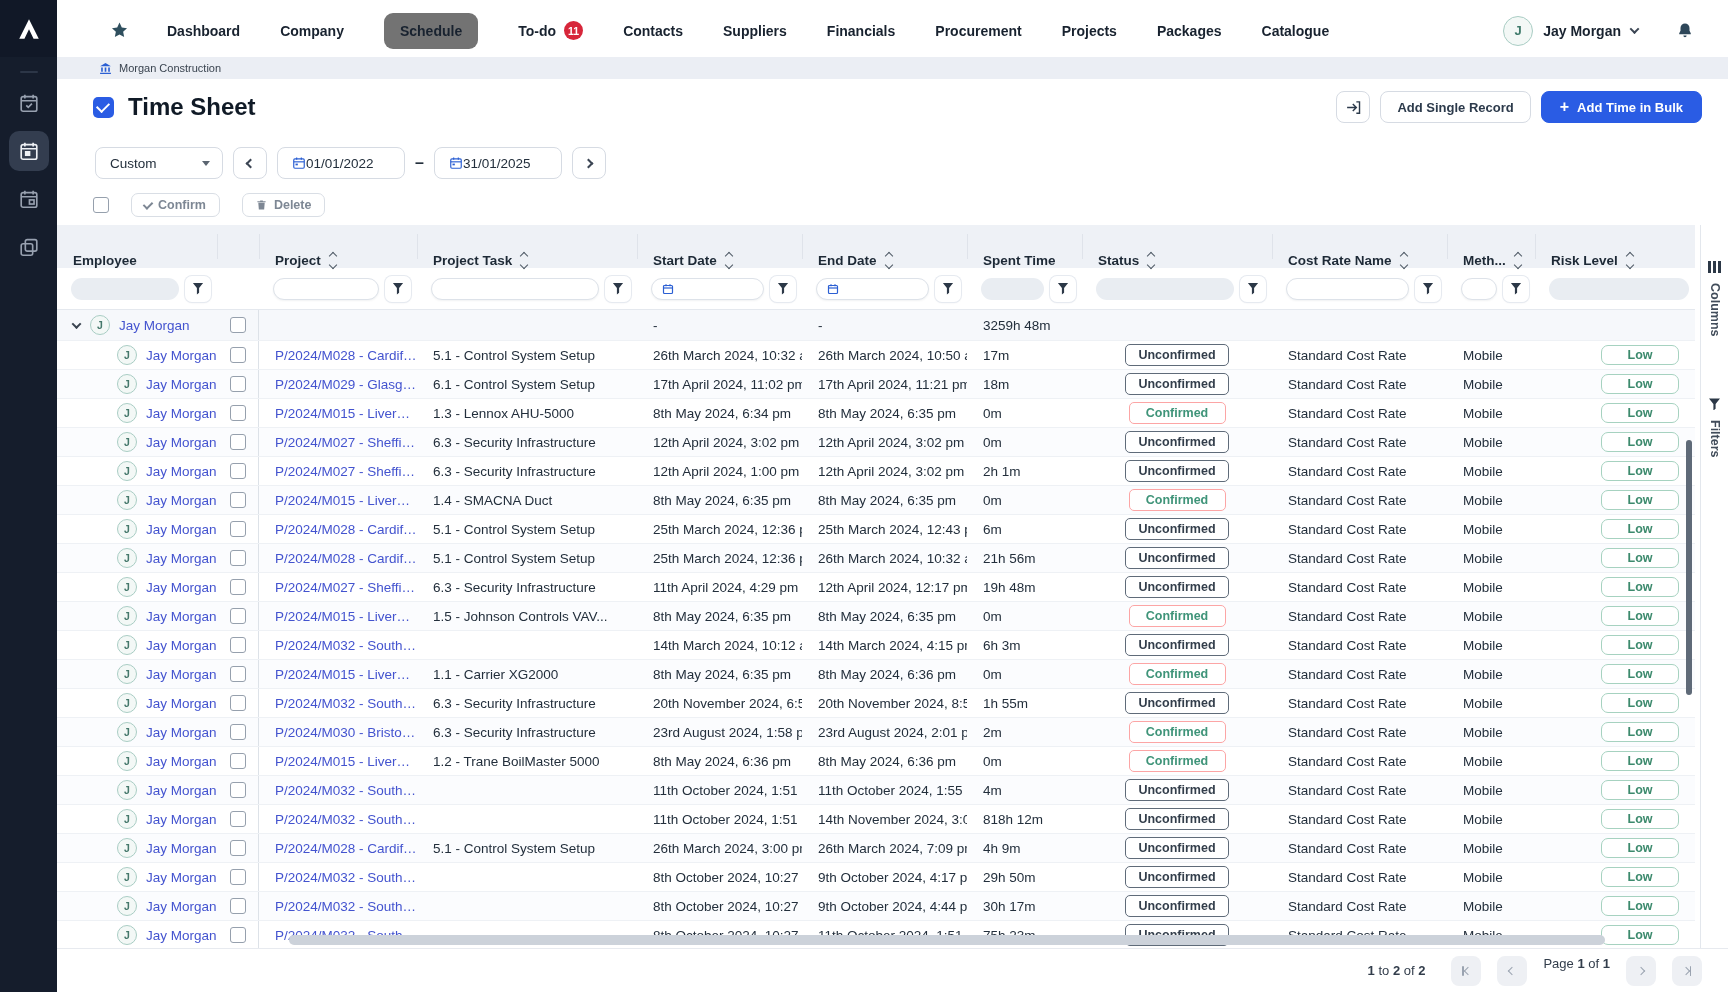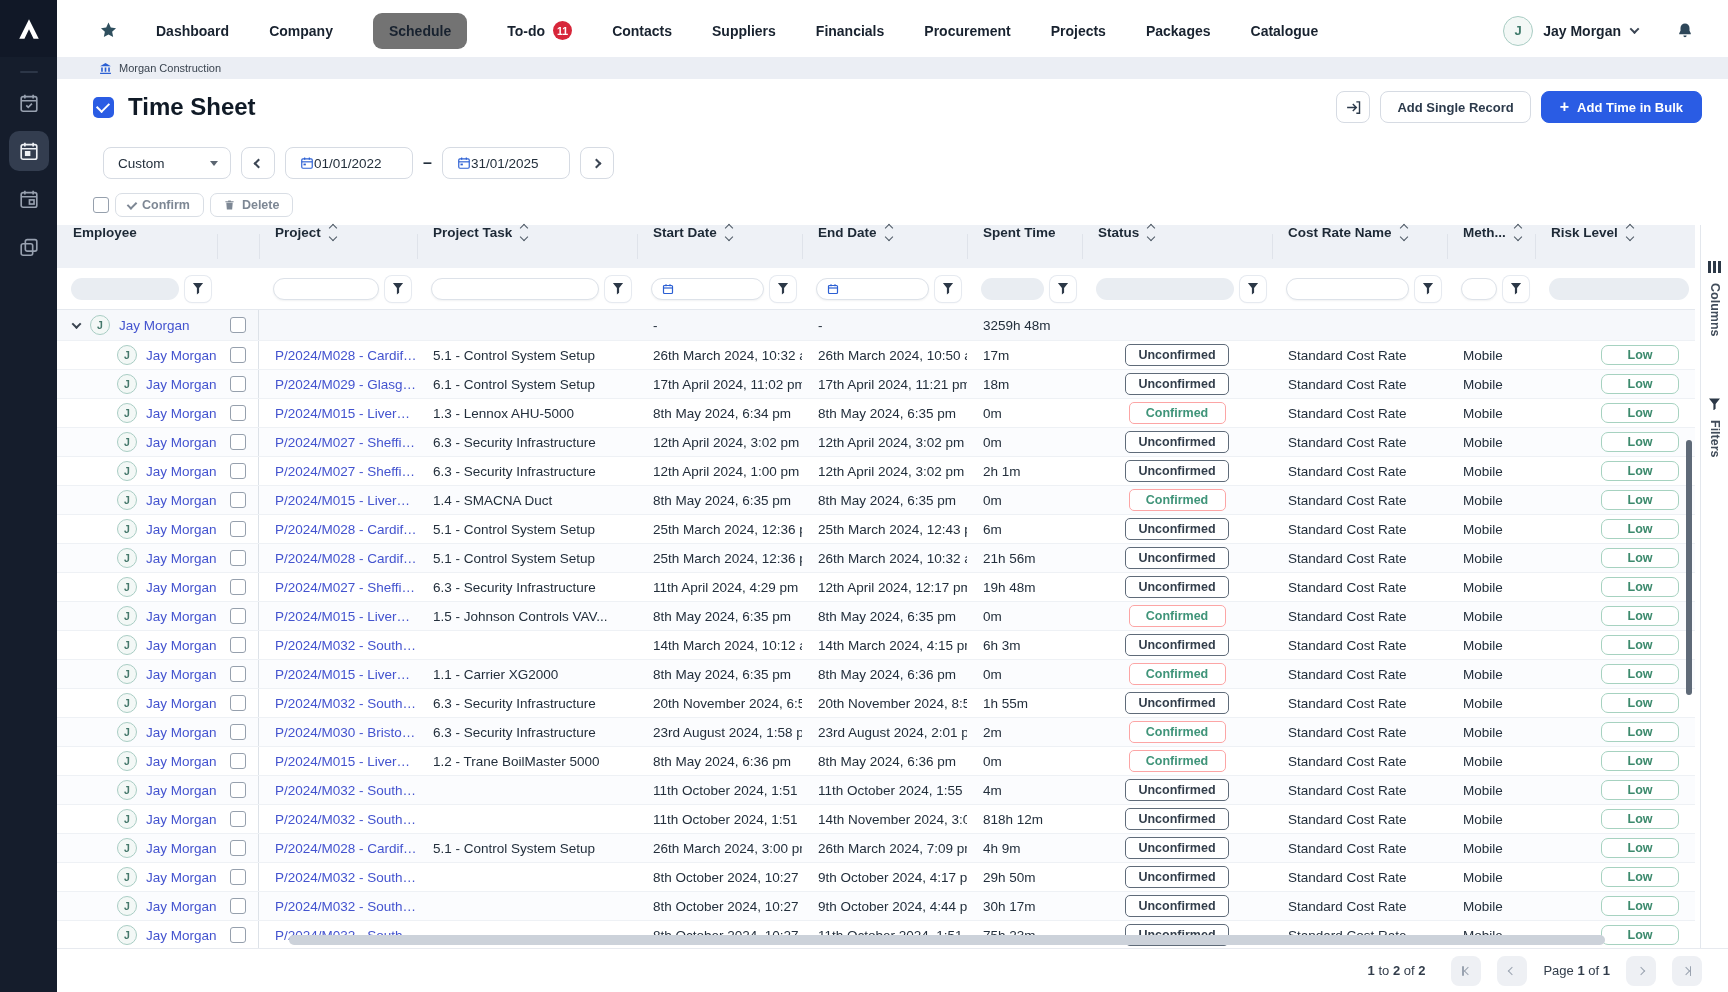--- a/index.html
+++ b/index.html
@@ -10,21 +10,21 @@
   .sidebar { position:absolute; left:0; top:0; width:57px; height:992px; background:#151d2c; z-index:30; }
   .logo { width:57px; height:57px; display:flex; align-items:center; justify-content:center; background:#111827; cursor:pointer; }
   .side-divider { width:18px; height:2px; background:#2c3647; border-radius:2px; margin:14px auto 10px; }
   .side-icons { display:flex; flex-direction:column; align-items:center; gap:8px; }
   .side-btn { width:40px; height:40px; border-radius:10px; display:flex; align-items:center; justify-content:center; cursor:pointer; }
   .side-btn.active { background:#333d4f; }
   .side-btn svg { stroke:#98a1b0; }
   .side-btn.active svg { stroke:#eef1f5; }
 
   
-  .topnav { position:absolute; left:57px; top:0; right:0; height:57px; background:#fff; display:flex; align-items:center; padding:4px 34px 0 42px; z-index:20; }
+  .topnav { position:absolute; left:68px; top:0; right:0; height:57px; background:#fff; display:flex; align-items:center; padding:4px 34px 0 42px; z-index:20; }
   .nav-star { margin-right:38px; display:flex; cursor:pointer; }
   .nav-items { display:flex; align-items:center; gap:40px; }
   .nav-item { font-size:14px; font-weight:700; color:#18222f; cursor:pointer; white-space:nowrap; display:flex; align-items:center; gap:8px; }
   .nav-item.active { background:#737373; border-radius:9px; padding:10px 16px; }
   .todo-badge { min-width:19px; height:19px; border-radius:10px; background:#d7263a; color:#fff; font-size:10.5px; font-weight:700; display:flex; align-items:center; justify-content:center; padding:0 4px; }
   .nav-right { margin-left:auto; display:flex; align-items:center; gap:38px; }
   .user-chip { display:flex; align-items:center; gap:10px; cursor:pointer; }
   .avatar-lg { width:30px; height:30px; border-radius:50%; border:1.5px solid #a9cdc4; background:#f3f8f6; color:#3f7a6b; font-size:13px; font-weight:700; display:flex; align-items:center; justify-content:center; }
   .user-name { font-size:14px; font-weight:700; color:#18222f; }
   .chev { display:inline-block; width:7px; height:7px; border-right:2px solid #3c4654; border-bottom:2px solid #3c4654; }
@@ -42,36 +42,36 @@
   .title-row { position:absolute; left:0; top:9px; right:26px; height:38px; display:flex; align-items:center; }
   .title-check { width:21px; height:21px; border-radius:5px; background:#2a5ce4; margin:0 14px 0 36px; position:relative; }
   .title-check::after { content:""; position:absolute; left:6px; top:3px; width:6px; height:10px; border-right:2.4px solid #fff; border-bottom:2.4px solid #fff; transform:rotate(45deg); }
   .page-title { font-size:24px; font-weight:700; color:#101a26; }
   .title-actions { margin-left:auto; display:flex; align-items:center; gap:10px; }
   .btn { border:1px solid #d6dbe3; background:#fff; border-radius:8px; height:32px; display:flex; align-items:center; justify-content:center; font-size:13px; font-weight:700; color:#2c3a4b; cursor:pointer; padding:0 16px; font-family:inherit; }
   .btn.icon-only { width:34px; padding:0; }
   .btn.primary { background:#2a5ce4; border-color:#2a5ce4; color:#fff; gap:8px; padding:0 18px; }
   .plus-glyph { font-size:16px; font-weight:700; line-height:1; }
 
-  .controls-row { position:absolute; left:46px; top:68px; height:32px; display:flex; align-items:center; gap:10px; }
+  .controls-row { position:absolute; left:38px; top:68px; height:32px; display:flex; align-items:center; gap:10px; }
   .select { width:128px; height:32px; border:1px solid #d6dbe3; border-radius:8px; display:flex; align-items:center; padding:0 12px 0 14px; font-size:13.5px; color:#232f3c; cursor:pointer; }
   .select .caret { margin-left:auto; width:0; height:0; border-left:4.5px solid transparent; border-right:4.5px solid transparent; border-top:5.5px solid #5b6571; }
   .nav-arrow { width:34px; height:32px; border:1px solid #d6dbe3; border-radius:8px; background:#fff; display:flex; align-items:center; justify-content:center; cursor:pointer; }
   .date-input { height:32px; min-width:128px; border:1px solid #d6dbe3; border-radius:8px; display:flex; align-items:center; padding:0 14px; font-size:13.5px; color:#232f3c; cursor:text; }
   .range-sep { font-weight:700; color:#232f3c; }
 
-  .actions-row { position:absolute; left:36px; top:114px; height:24px; display:flex; align-items:center; gap:6px; }
+  .actions-row { position:absolute; left:36px; top:114px; height:24px; display:flex; align-items:center; gap:22px; }
   .cbx { display:inline-block; width:16px; height:16px; border:1.5px solid #96a0ad; border-radius:3px; background:#fff; cursor:pointer; flex:none; }
   .mini-btn { height:24px; border:1px solid #d9dee5; border-radius:7px; background:#fff; display:flex; align-items:center; gap:7px; padding:0 13px; font-size:12.5px; font-weight:700; color:#7d8794; cursor:pointer; }
   .mini-btn .check-glyph { width:6px; height:9px; border-right:2px solid #7d8794; border-bottom:2px solid #7d8794; transform:rotate(45deg); margin-top:-2px; }
 
   
   .table { position:absolute; left:0; top:146px; width:1638px; --cols:160px 42px 158px 220px 165px 165px 115px 190px 175px 88px 160px; }
   .thead { display:grid; grid-template-columns:var(--cols); height:43px; background:#eef1f6; }
-  .th { display:flex; align-items:flex-start; gap:9px; padding-left:16px; font-size:13.5px; font-weight:700; color:#1d2936; position:relative; cursor:pointer; }
+  .th { display:flex; align-items:flex-end; gap:9px; padding-left:16px; font-size:13.5px; font-weight:700; color:#1d2936; position:relative; cursor:pointer; }
   .th + .th::before { content:""; position:absolute; left:0; top:9px; bottom:9px; width:1px; background:#dfe3ea; }
   .sort { display:inline-flex; flex-direction:column; gap:3px; cursor:pointer; }
   .sort i { display:block; width:6px; height:6px; border-right:1.6px solid #4d5864; border-bottom:1.6px solid #4d5864; }
   .sort .up { transform:rotate(-135deg); }
   .sort .dn { transform:rotate(45deg); }
 
   .tfilter { display:grid; grid-template-columns:var(--cols); height:42px; background:#fff; border-bottom:1px solid #e4e8ee; }
   .fc { display:flex; align-items:center; gap:6px; padding:0 6px 0 14px; }
   .pill { flex:1; height:22px; border-radius:11px; display:flex; align-items:center; gap:6px; padding:0 10px; min-width:0; }
   .pill.gray { background:#e9edf2; }
@@ -104,21 +104,21 @@
   
   .rail { position:absolute; left:1643px; top:146px; width:28px; height:723px; background:#fff; border-left:1px solid #e3e7ed; display:flex; flex-direction:column; align-items:center; padding-top:36px; gap:10px; }
   .rail .vlabel { writing-mode:vertical-rl; font-size:12.5px; font-weight:600; color:#414c5a; cursor:pointer; }
   .cols-icon { display:flex; gap:2px; cursor:pointer; }
   .cols-icon i { width:3px; height:12px; background:#2c3847; }
   .rail .spacer { height:42px; }
 
   
   .pagefoot { position:absolute; left:0; top:869px; width:1671px; height:44px; background:#fff; border-top:1px solid #e7eaef; display:flex; align-items:center; justify-content:flex-end; gap:26px; padding-right:26px; font-size:13px; color:#323d4b; }
   .range-text b, .page-text b { font-weight:700; }
-  .pg-btns { display:flex; align-items:center; gap:16px; }
+  .pg-btns { display:flex; align-items:flex-start; gap:16px; }
   .pg-btn { width:30px; height:30px; border-radius:8px; background:#eef0f4; display:flex; align-items:center; justify-content:center; cursor:pointer; gap:1px; }
   .pg-btn .chev { width:6px; height:6px; border-color:#9aa3b0; border-width:1.8px; }
   .pg-bar { width:1.8px; height:10px; background:#9aa3b0; border-radius:1px; }
   .page-text { color:#323d4b; }
 </style>
 </head>
 <body>
 
 <div class="app">
 

